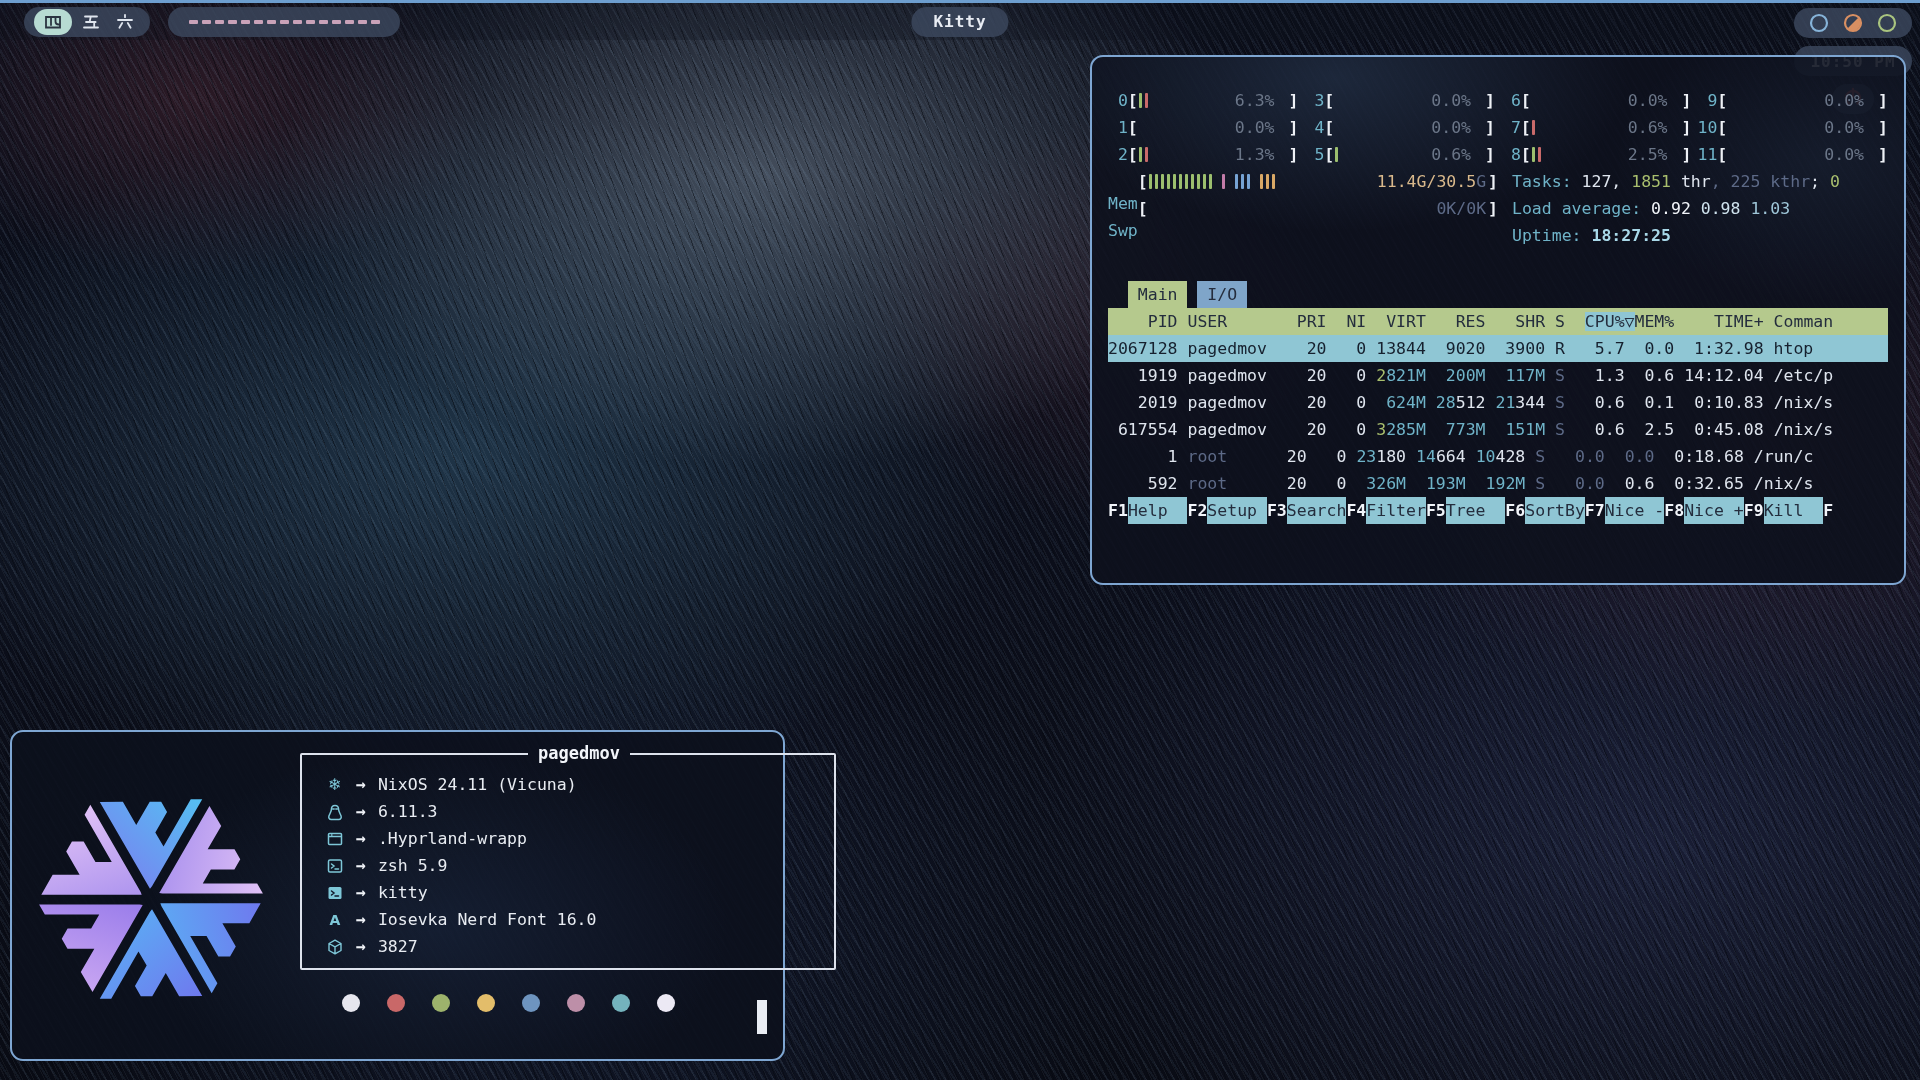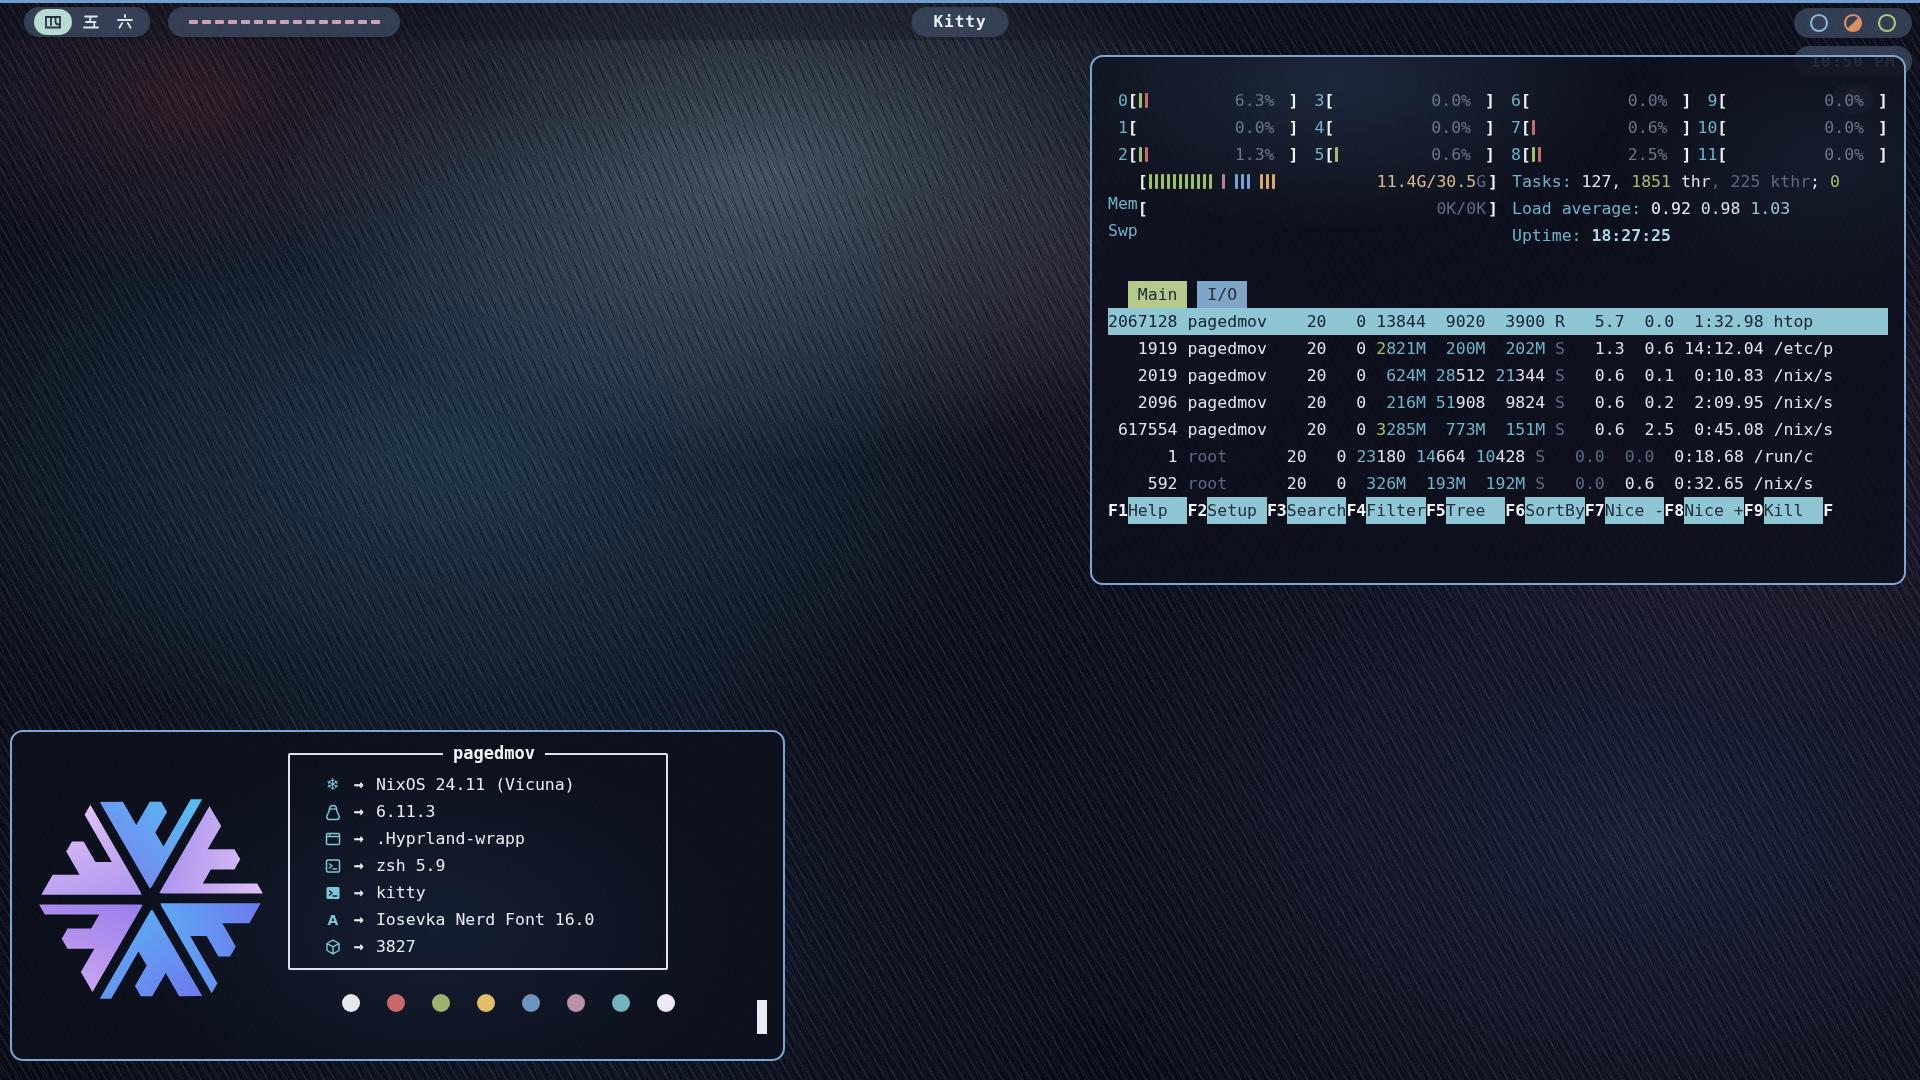--- a/index.html
+++ b/index.html
@@ -98,22 +98,22 @@
   .tab-io { background:#7fa5c9; color:#242d3d; margin-left:1ch; }
   .proc-header, .proc-row { height:27px; white-space:pre; }
   .proc-header { background:#b5c98d; }
   .proc-row.sel { background:#8fc6d4; }
   .fbar { height:27px; white-space:pre; margin-top:0; display:flex; }
   .fk { color:#f2f5fa; font-weight:bold; cursor:pointer; }
   .fl { background:#8fc6d4; color:#242d3d; display:inline-block; width:6ch; }
 
   
   .ff-logo { position:absolute; left:24px; top:52px; width:230px; height:230px; }
-  .ff-box { position:absolute; left:276px; top:8px; width:380px;
-    border:2px solid #dde2ec; border-radius:2px; padding:4px 0 8px 32px; }
+  .ff-box { position:absolute; left:288px; top:8px; width:536px;
+    border:2px solid #dde2ec; border-radius:2px; padding:4px 0 8px 22px; }
   .ff-box legend { color:#f2f5fa; font-weight:bold; padding:0 10px; margin-left:auto; margin-right:auto; font-size:17px; }
   .ff-line { height:27px; display:flex; align-items:center; white-space:pre; color:#e8ecf2; }
   .ff-icon { width:22px; display:inline-flex; justify-content:center; color:#7ec7d8; margin-right:10px; }
   .ff-icon svg { display:block; }
   .ff-arrow { color:#eef1f6; font-weight:bold; margin-right:12px; }
   .dots { position:absolute; left:330px; top:262px; display:flex; gap:27px; }
   .dot { width:18px; height:18px; border-radius:50%; }
   .cursor { position:absolute; right:16px; top:268px; width:10px; height:34px; background:#e9edf4; }
 </style>
 </head>
@@ -207,25 +207,25 @@
       <div class="meter"><span class="lbl">11</span><span class="br">[</span><span class="bar"><span class="ticks"></span><span class="pct">0.0%</span></span><span class="br">]</span></div>
     </div>
   <div class="mid-row">
     <div class="mid-left" id="memswp">
         <div class="meter"><span class="lbl3">Mem</span><span class="br">[</span><span class="bar"><span class="ticks"><span class="tick gn"></span><span class="tick gn"></span><span class="tick gn"></span><span class="tick gn"></span><span class="tick gn"></span><span class="tick gn"></span><span class="tick gn"></span><span class="tick gn"></span><span class="tick gn"></span><span class="tick gn"></span><span class="tick gn"></span><span class="tgap"></span><span class="tick mg"></span><span class="tgap"></span><span class="tick bl"></span><span class="tick bl"></span><span class="tick bl"></span><span class="tgap"></span><span class="tick or"></span><span class="tick or"></span><span class="tick or"></span></span><span class="val"><span class="c-tan">11.4G/30.5</span><span class="c-gy">G</span></span></span><span class="br">]</span></div>
         <div class="meter"><span class="lbl3">Swp</span><span class="br">[</span><span class="bar"><span class="ticks"></span><span class="val"><span class="c-gy">0K/0K</span></span></span><span class="br">]</span></div>
       </div>
     <div class="mid-right" id="stats"><div class="stat-line"><span class="c-cy">Tasks: </span><span class="c-w">127, </span><span class="c-gn">1851</span><span class="c-w"> thr</span><span class="c-gy">, </span><span class="c-gy">225 kthr</span><span class="c-w">; </span><span class="c-gn">0</span></div><div class="stat-line"><span class="c-cy">Load average: </span><span class="c-wb">0.92 </span><span class="c-cyl">0.98 </span><span class="c-cyd">1.03</span></div><div class="stat-line"><span class="c-cy">Uptime: </span><span class="c-cyb">18:27:25</span></div></div>
   </div>
   <div class="tabs" id="tabs"><span class="tab tab-main">Main</span><span class="tab tab-io">I/O</span></div>
+  <div class="proc-header" id="proc-header"><span class="c-h">    PID USER       PRI  NI  VIRT   RES   SHR S  </span><span class="c-hs">CPU%▽</span><span class="c-h">MEM%    TIME+ Comman</span></div>
   <div id="proc-rows">
       <div class="proc-row sel"><span class="c-sel">2067128 pagedmov    20   0 13844  9020  3900 R   5.7  0.0  1:32.98 htop</span></div>
-      <div class="proc-row"><span class="c-w">   1919 pagedmov    20   0 </span><span class="c-gn">2</span><span class="c-cy">821M</span><span class="c-w">  </span><span class="c-cy">200M</span><span class="c-w">  </span><span class="c-cy">202M</span><span class="c-w"> </span><span class="c-gy">S</span><span class="c-w">   1.3  0.6 14:12.04 /etc/p</span></div>
+      <div class="proc-row"><span class="c-w">   1919 pagedmov    20   0 </span><span class="c-gn">2</span><span class="c-cy">821M</span><span class="c-w">  </span><span class="c-cy">200M</span><span class="c-w">  </span><span class="c-cy">117M</span><span class="c-w"> </span><span class="c-gy">S</span><span class="c-w">   1.3  0.6 14:12.04 /etc/p</span></div>
       <div class="proc-row"><span class="c-w">   2019 pagedmov    20   0  </span><span class="c-cy">624M</span><span class="c-w"> </span><span class="c-cy">28</span><span class="c-w">512</span><span class="c-w"> </span><span class="c-cy">21</span><span class="c-w">344</span><span class="c-w"> </span><span class="c-gy">S</span><span class="c-w">   0.6  0.1  0:10.83 /nix/s</span></div>
-      <div class="proc-row"><span class="c-w">   2096 pagedmov    20   0  </span><span class="c-cy">216M</span><span class="c-w"> </span><span class="c-cy">51</span><span class="c-w">908</span><span class="c-w">  </span><span class="c-w">9824</span><span class="c-w"> </span><span class="c-gy">S</span><span class="c-w">   0.6  0.2  2:09.95 /nix/s</span></div>
       <div class="proc-row"><span class="c-w"> 617554 pagedmov    20   0 </span><span class="c-gn">3</span><span class="c-cy">285M</span><span class="c-w">  </span><span class="c-cy">773M</span><span class="c-w">  </span><span class="c-cy">151M</span><span class="c-w"> </span><span class="c-gy">S</span><span class="c-w">   0.6  2.5  0:45.08 /nix/s</span></div>
       <div class="proc-row"><span class="c-w">      1 </span><span class="c-gy">root</span><span class="c-w">      20   0 </span><span class="c-cy">23</span><span class="c-w">180</span><span class="c-w"> </span><span class="c-cy">14</span><span class="c-w">664</span><span class="c-w"> </span><span class="c-cy">10</span><span class="c-w">428</span><span class="c-w"> </span><span class="c-gy">S</span><span class="c-gy">   0.0</span><span class="c-gy">  0.0</span><span class="c-w">  0:18.68 /run/c</span></div>
       <div class="proc-row"><span class="c-w">    592 </span><span class="c-gy">root</span><span class="c-w">      20   0  </span><span class="c-cy">326M</span><span class="c-w">  </span><span class="c-cy">193M</span><span class="c-w">  </span><span class="c-cy">192M</span><span class="c-w"> </span><span class="c-gy">S</span><span class="c-gy">   0.0</span><span class="c-w">  0.6  0:32.65 /nix/s</span></div>
     </div>
   <div class="fbar" id="fbar"><span class="fk">F1</span><span class="fl">Help</span><span class="fk">F2</span><span class="fl">Setup</span><span class="fk">F3</span><span class="fl">Search</span><span class="fk">F4</span><span class="fl">Filter</span><span class="fk">F5</span><span class="fl">Tree</span><span class="fk">F6</span><span class="fl">SortBy</span><span class="fk">F7</span><span class="fl">Nice -</span><span class="fk">F8</span><span class="fl">Nice +</span><span class="fk">F9</span><span class="fl">Kill</span><span class="fk">F</span></div>
 </div>
 
 <div class="term ff-window">
   <svg class="ff-logo" viewBox="0 0 560 560">
     <defs>

